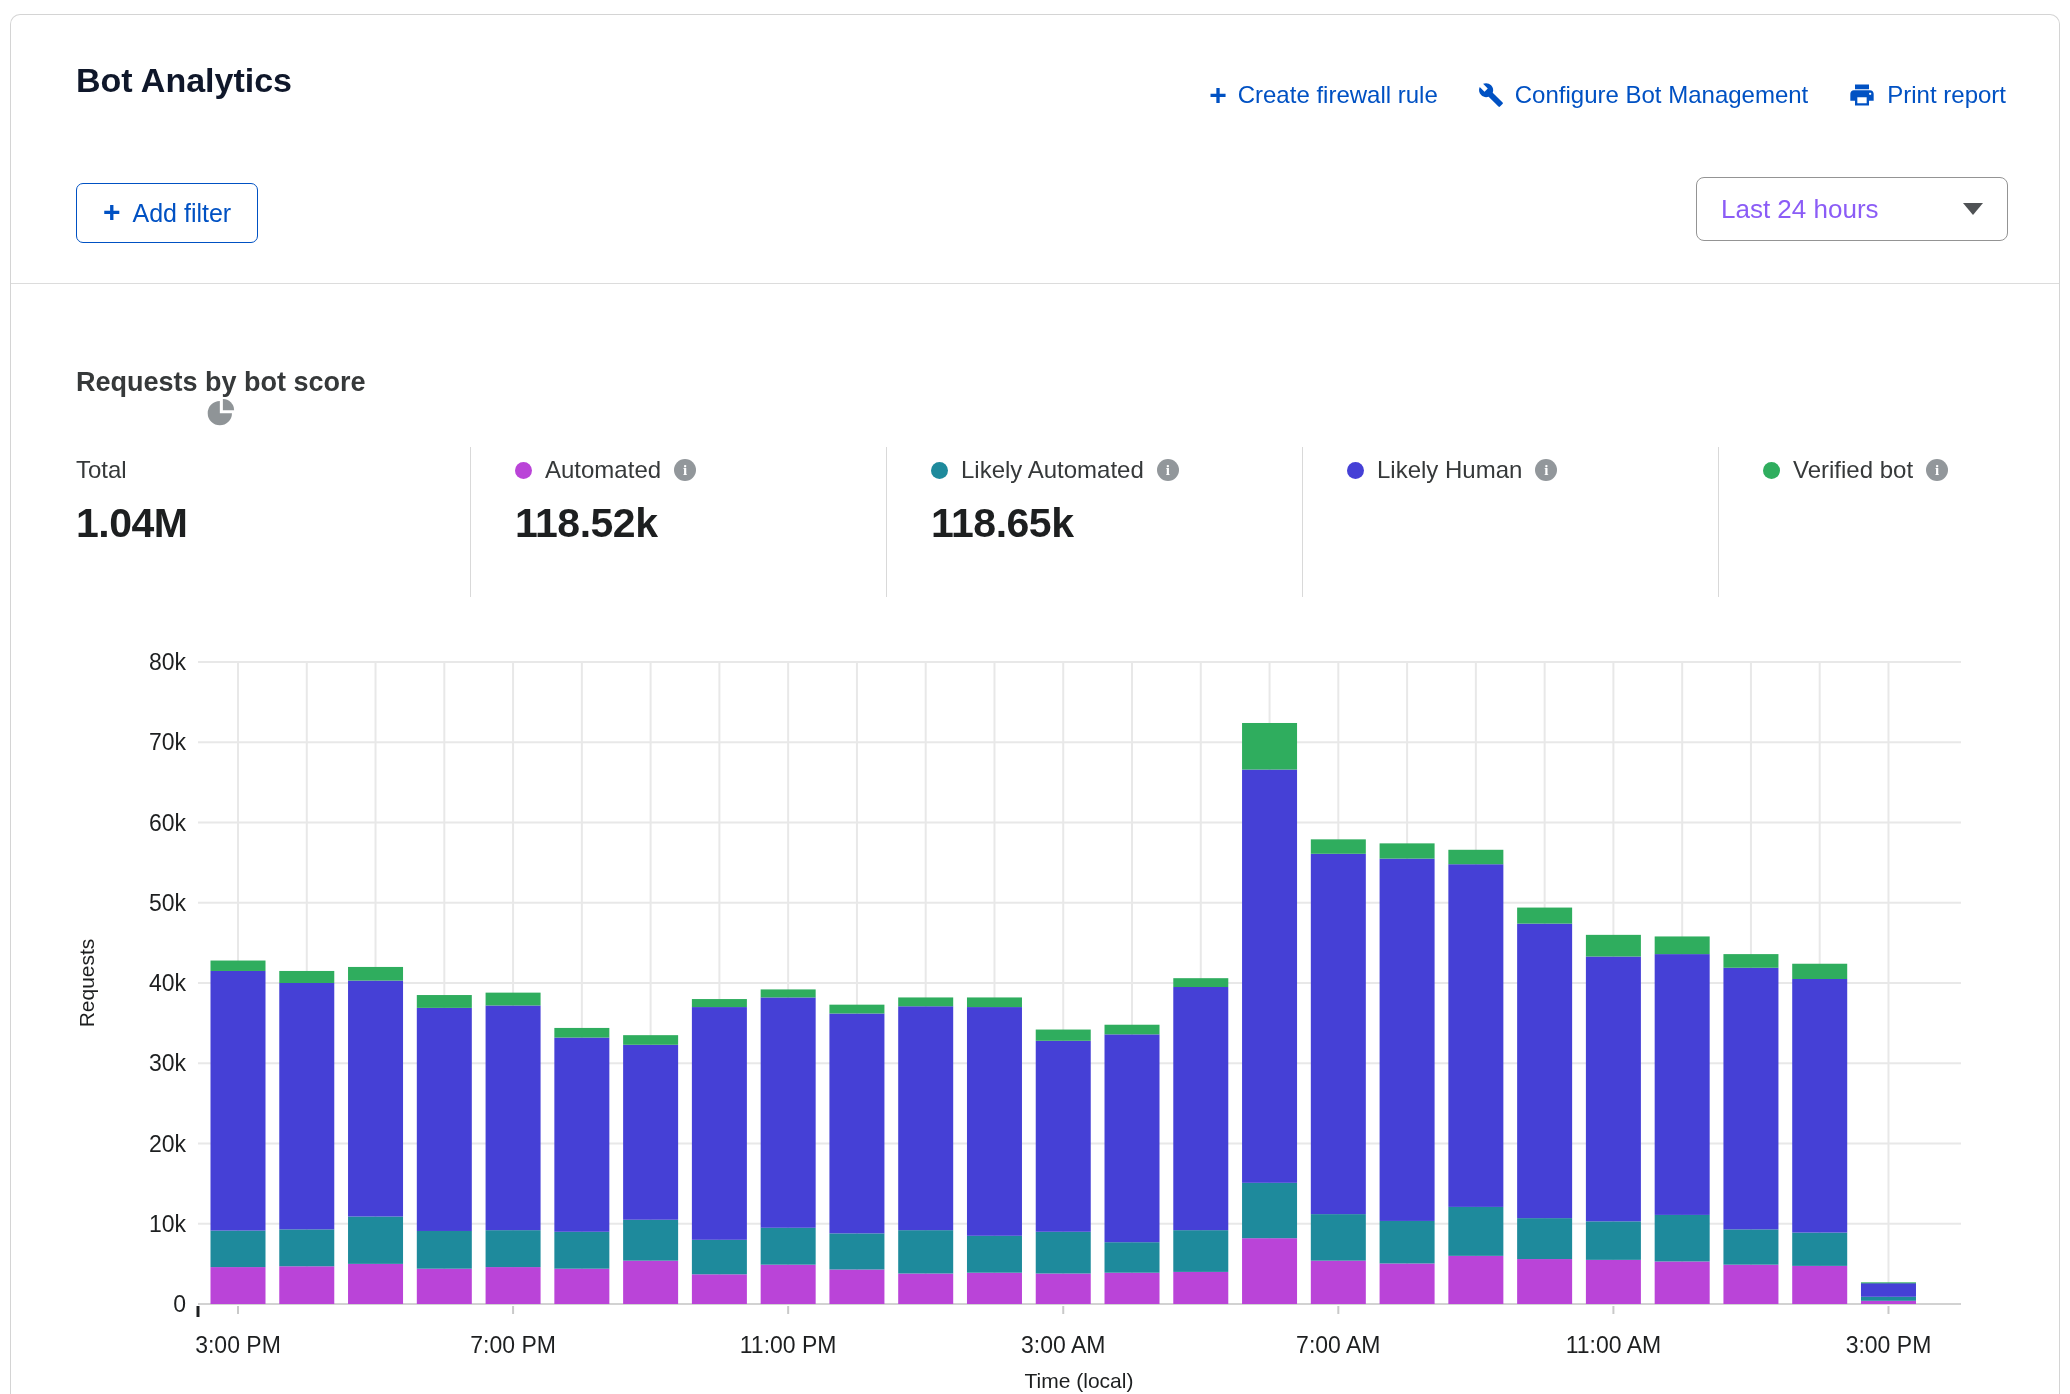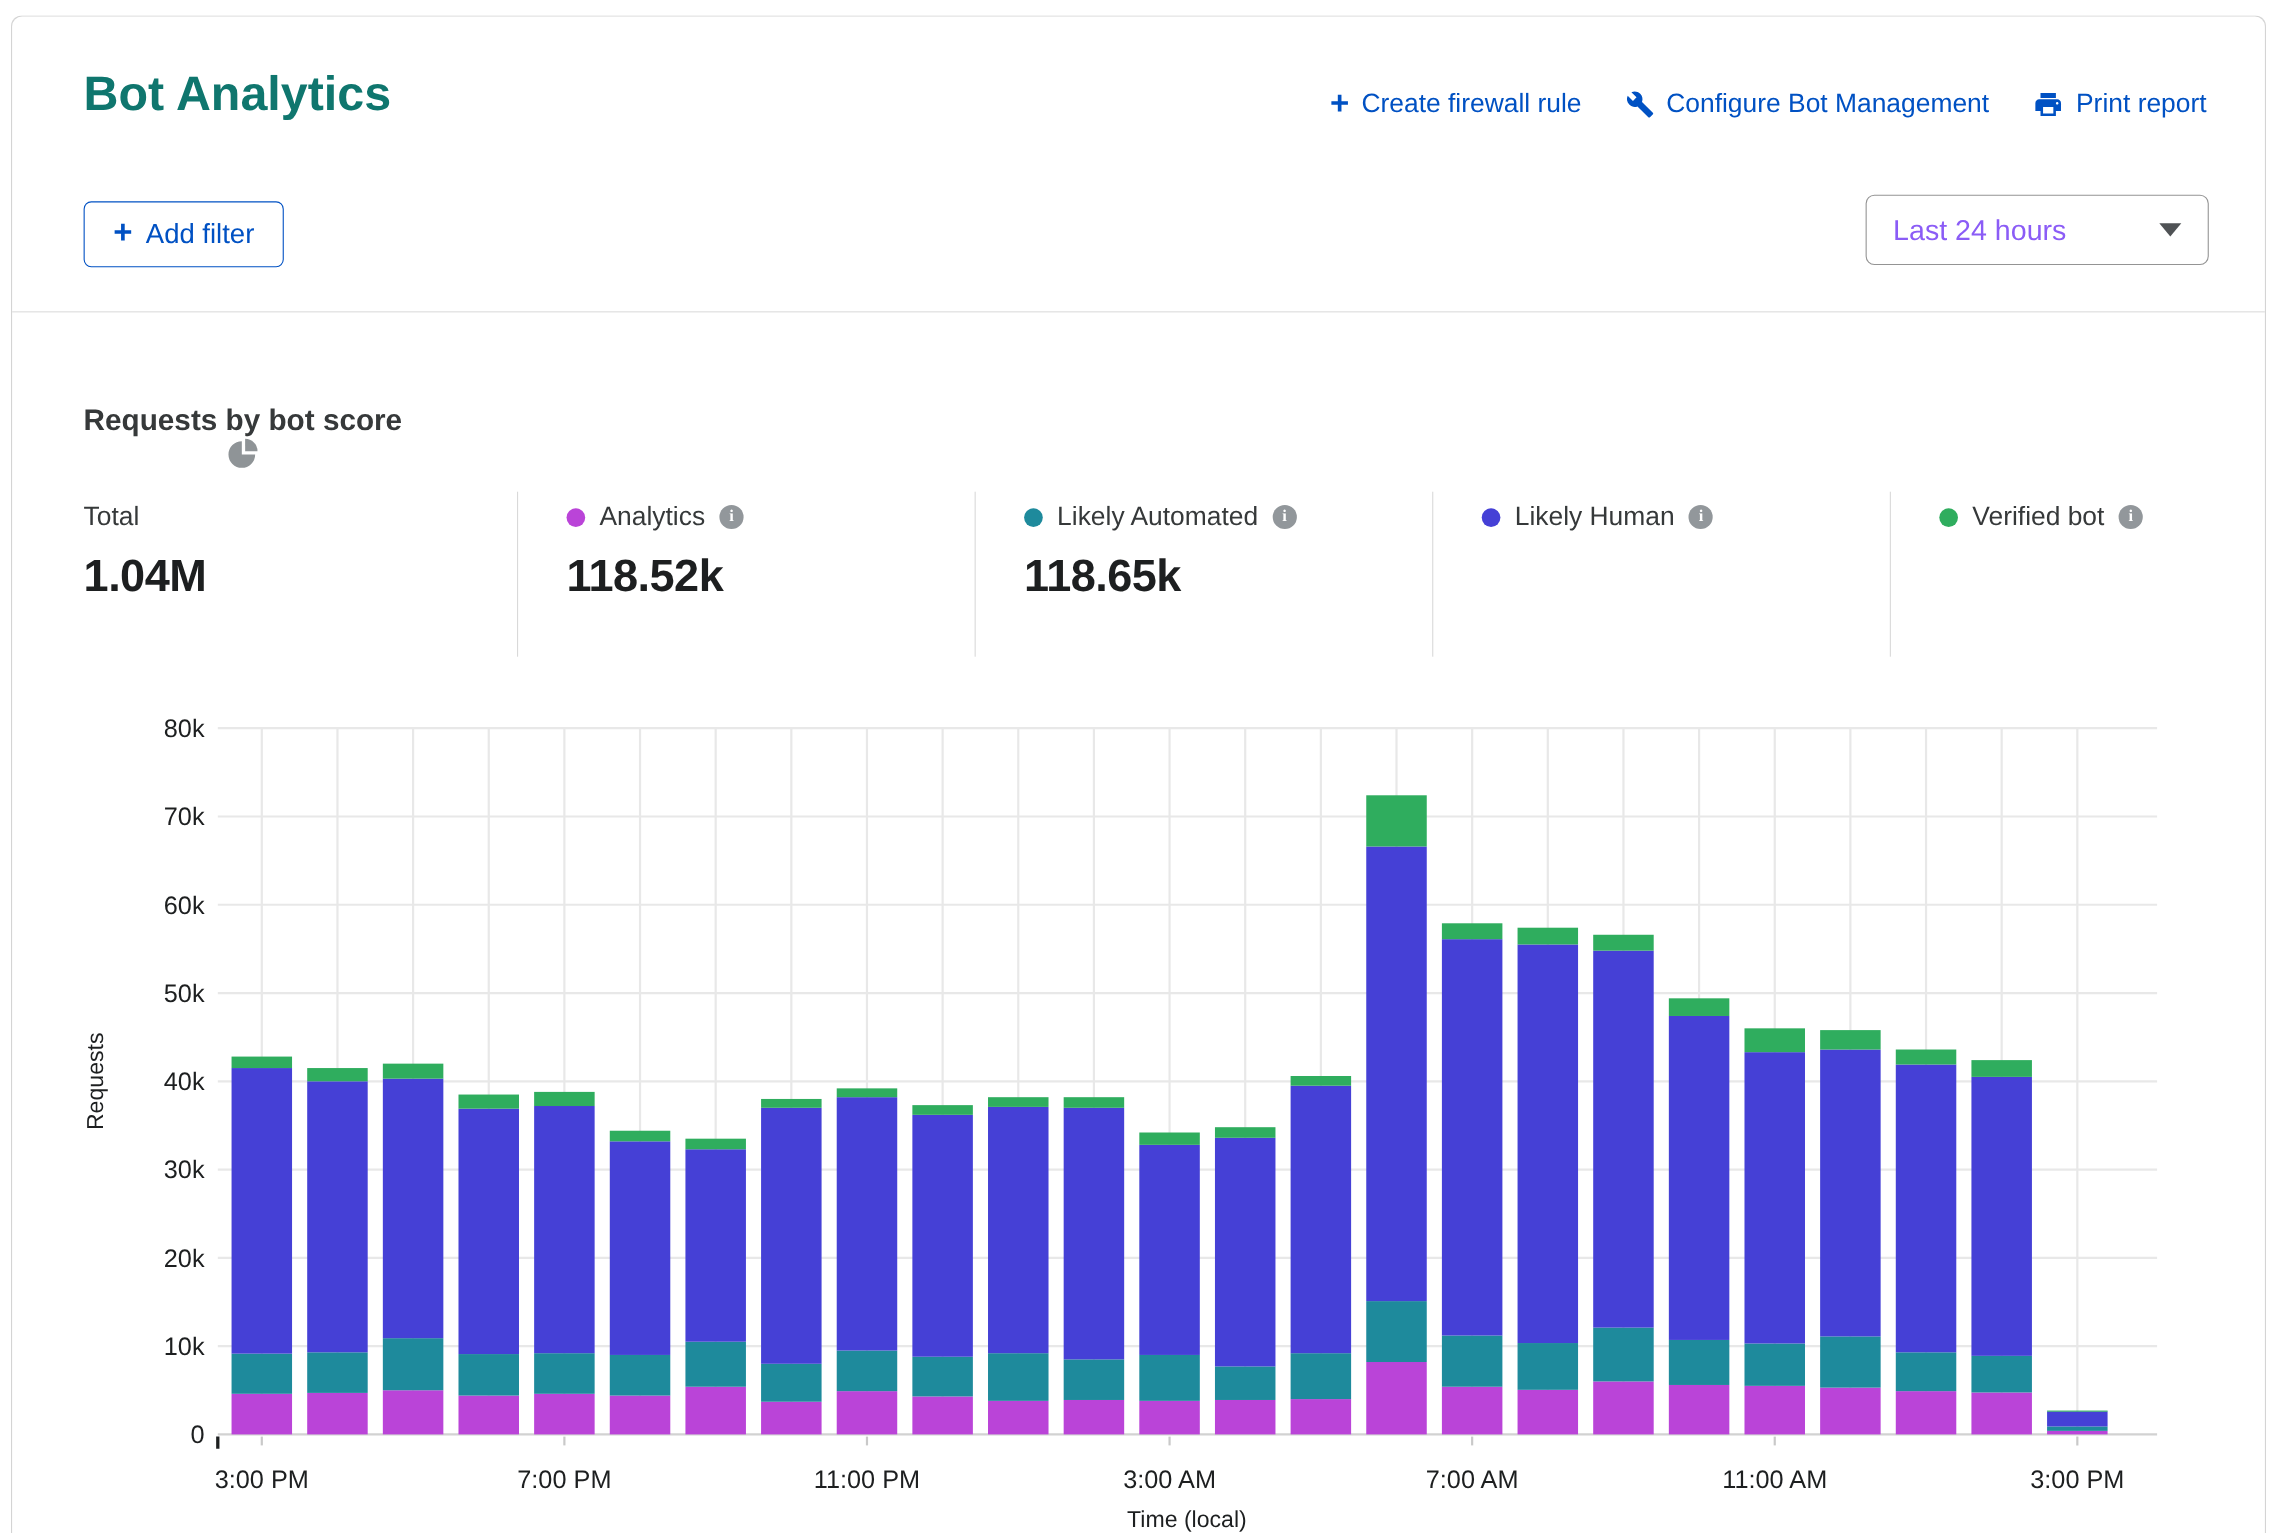--- a/index.html
+++ b/index.html
@@ -1,20 +1,20 @@
 <!DOCTYPE html>
 <html><head>
 <meta charset="utf-8">
 <style>
   * { margin:0; padding:0; box-sizing:border-box; }
   html,body { background:#fff; width:2070px; height:1394px; font-family:"Liberation Sans","DejaVu Sans",sans-serif; }
   .card { position:absolute; left:10px; top:14px; width:2050px; height:1380px;
           background:#fff; border:1px solid #d4d4d4; border-bottom:none; border-radius:10px 10px 0 0; }
   .card-header { position:absolute; left:0; top:0; width:100%; height:269px; border-bottom:1px solid #dcdcdc; }
-  .page-title { position:absolute; left:65px; top:46px; font-size:44px; font-weight:700; color:#0f766e; }
+  .page-title { position:absolute; left:65px; top:46px; font-size:34px; font-weight:700; color:#0f172a; }
   .actions { position:absolute; right:53px; top:58px; display:flex; align-items:center; gap:40px; height:44px; }
   .action-link { display:flex; align-items:center; gap:11px; color:#0051c3; font-size:24px; cursor:pointer; }
   .action-link .plus-glyph { font-size:30px; font-weight:600; line-height:24px; }
   .action-link svg { display:block; }
   .add-filter-btn { position:absolute; left:65px; top:168px; height:60px; padding:0 26px;
       border:1px solid #0051c3; border-radius:7px; background:#fff; color:#0051c3;
       font-size:25px; display:flex; align-items:center; gap:12px; cursor:pointer; font-family:inherit; }
   .add-filter-btn .plus-glyph { font-size:30px; font-weight:600; margin-top:-3px; }
   .dropdown { position:absolute; right:51px; top:162px; width:312px; height:64px; border:1px solid #949494;
       border-radius:8px; background:#fff; display:flex; align-items:center; justify-content:space-between;
@@ -92,21 +92,21 @@
   <div class="stats">
     <div class="stat-col">
       <div class="stat-label-row">
         <span class="stat-label">Total</span>
       </div>
       <div class="stat-value">1.04M</div>
     </div>
     <div class="stat-col">
       <div class="stat-label-row">
         <span class="dot" style="background: rgb(186, 68, 216);"></span>
-        <span class="stat-label">Analytics</span>
+        <span class="stat-label">Automated</span>
         <span class="info-icon">i</span>
       </div>
       <div class="stat-value">118.52k</div>
     </div>
     <div class="stat-col">
       <div class="stat-label-row">
         <span class="dot" style="background: rgb(30, 138, 156);"></span>
         <span class="stat-label">Likely Automated</span>
         <span class="info-icon">i</span>
       </div>

